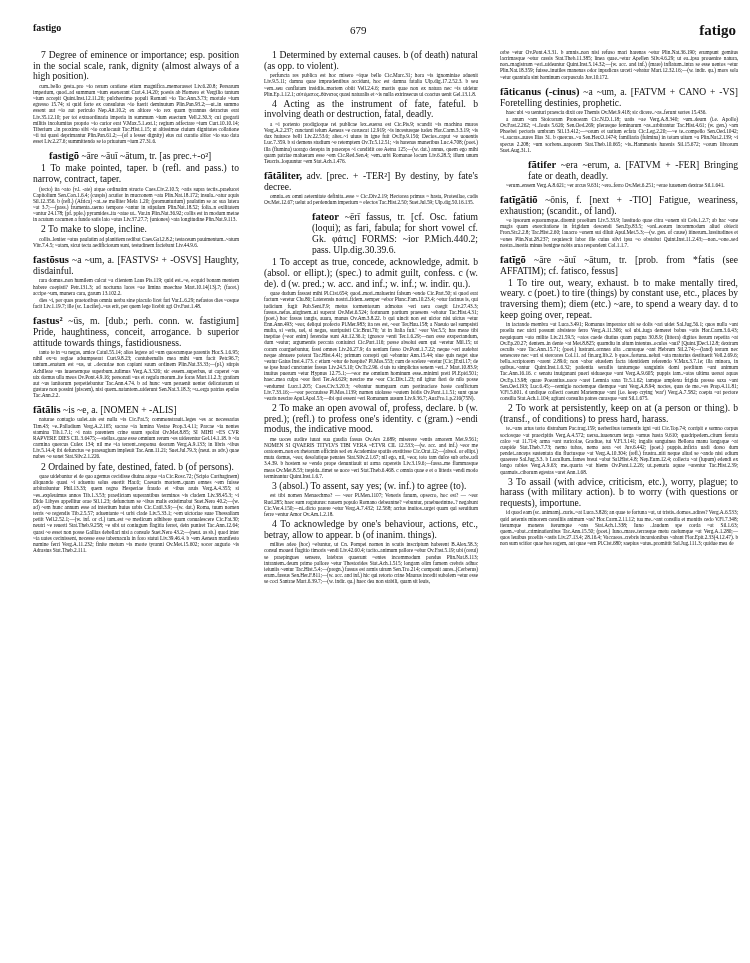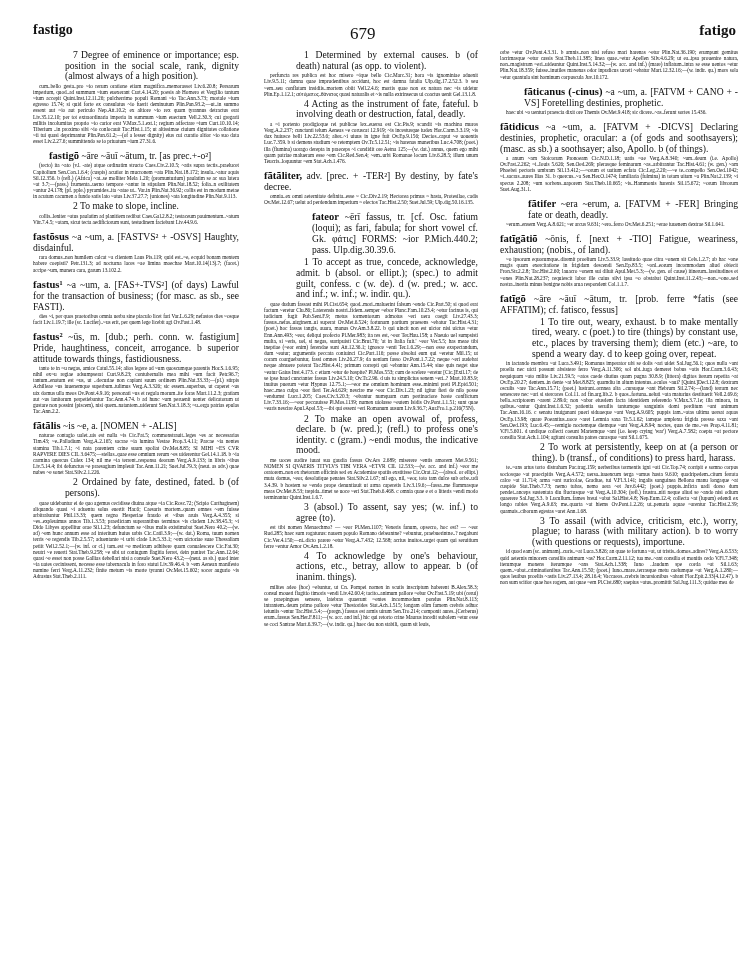--- a/index.html
+++ b/index.html
@@ -1,51 +1,51 @@
 <!DOCTYPE html>
 <html><head>
 <meta charset="utf-8">
 <style>
   html, body { margin: 0; padding: 0; background: #ffffff; }
   body {
     width: 750px; height: 963px; overflow: hidden; position: relative;
     font-family: "DejaVu Serif", "Liberation Serif", serif; color: #111;
   }
   .page { position: absolute; left: 0; top: 0; width: 750px; height: 963px; }
-  .running-head-left { position: absolute; left: 33px; top: 22px; font-weight: bold; font-size: 14px; font-family: "Liberation Serif", serif; }
+  .running-head-left { position: absolute; left: 33px; top: 22px; font-weight: bold; font-size: 10px; font-family: "Liberation Serif", serif; }
   .running-head-right { position: absolute; right: 14px; top: 22px; font-weight: bold; font-size: 15px; font-family: "Liberation Serif", serif; }
-  .page-number { position: absolute; left: 350px; top: 24px; font-size: 17px; font-family: "Liberation Serif", serif; }
+  .page-number { position: absolute; left: 350px; top: 24px; font-size: 11px; font-family: "Liberation Serif", serif; }
   .col { position: absolute; top: 48px; font-family: "Liberation Serif", serif; }
   .col-1 { left: 33px; width: 206px; }
   .col-2 { left: 264px; width: 214px; }
   .col-3 { left: 500px; width: 238px; }
   .hw-line { font-size: 9.6px; line-height: 11px; text-align: justify; }
   .hw { font-weight: bold; font-size: 10.6px; }
-  .sense { font-size: 9.6px; line-height: 10.6px; text-align: justify; text-indent: 8px; margin-top: 2px; margin-left: 32px; }
+  .sense { font-size: 9.6px; line-height: 10.6px; text-align: justify; text-indent: 8px; margin-top: 2px; }
   .cite { font-size: 5.3px; line-height: 6.15px; text-align: justify; text-indent: 6px; margin-top: 1px; letter-spacing: -0.05px; }
   .cont { text-indent: 0; }
 </style>
 </head>
 <body>
 
 <div class="page">
   <div class="running-head-left">fastigo</div>
   <div class="page-number">679</div>
   <div class="running-head-right">fatigo</div>
 
   <div class="col col-1">
       <div class="sense">7 Degree of eminence or importance; esp. position in the social scale, rank, dignity (almost always of a high position).</div>
       <div class="cite">cum..bello gesta..pro ~io rerum oratione etiam magnifica..memorasset Liv.6.20.8; Persarum imperium, quod..ad summum ~ium euexerant Curt.4.14.20; poesis ab Homero et Vergilio tantum ~ium accepit Quint.Inst.12.11.26; pulcherrimo populi Romani ~io Tac.Ann.3.73; mortale ~ium egresso 15.74; si quid forte ex consulatus ~io fuerit deminutum Plin.Pan.93.2;—ut..in summo essent aut ~io aut periculo Nep.Att.10.2; ex altiore ~io rex quam tyrannus detractus erat Liv.35.12.10; per tot extraordinaria imperia in summum ~ium euectum Vell.2.30.3; cui gregarii militis incolumitas proprio ~io carior erat V.Max.5.1.ext.1; regium adfectare ~ium Curt.10.10.14; Tiberium ..in proximo sibi ~io conlocauit Tac.Hist.1.15; ut altissimae ciuium dignitates collatione ~ii tui quasi deprimantur Plin.Pan.61.2;—(of a lesser dignity) eius cui curatio altior ~io suo data esset Liv.2.27.6; summittendo se io priuatum ~ium 27.31.6.</div>
       <div class="hw-line" style="margin-top: 6px; padding-left: 16px;"><span class="hw">fastigō</span><span> ~āre ~āuī ~ātum, tr. [as prec.+-o²]</span></div>
+      <div class="sense">1 To make pointed, taper. b (refl. and pass.) to narrow, contract, taper.</div>
       <div class="cite">(tecto) ita ~ato (v.l. -ate) atque ordinatim structo Caes.Civ.2.10.5; ~atis supra tectis..praelucet Capitolium Sen.Con.1.6.4; (cuspis) acutior in mucronem ~ata Plin.Nat.18.172; insula..~atur aquis Sil.12.356. b (refl.) (Africa) ~at..se molliter Mela 1.20; (promunturium) paulatim se ac sua latera ~at 3.7;—(pass.) frumenta..uerno tempore ~antur in stipulam Plin.Nat.18.52; folia..n exilitatem ~antur 24.178; (pf. pple.) pyramides..ita ~atae ut.. Var.in Plin.Nat.36.92; collis est in modum metae in acutum cacumen a fundo satis lato ~atus Liv.37.27.7; (uniones) ~ata longitudine Plin.Nat.9.113.</div>
       <div class="sense">2 To make to slope, incline.</div>
       <div class="cite">collis..leniter ~atus paulatim ad planitiem redibat Caes.Gal.2.8.2; testaceum pauimentum..~atum Vitr.7.4.5; ~atam, sicut tecta aedificiorum sunt, testudinem faciebant Liv.44.9.6.</div>
       <div class="hw-line" style="margin-top: 6px;"><span class="hw">fastōsus</span><span> ~a ~um, a. [FASTVS² + -OSVS] Haughty, disdainful.</span></div>
       <div class="cite">rara domus..non humilem calcat ~a clientem Laus Pis.119; quid est..~e, ecquid bonam mentem habere coepisti? Petr.131.3; ad nocturna laces ~ae limina moechae Mart.10.14(13).7; (facet.) accipe ~um, munera cara, garum 13.102.2.</div>
-      <div class="hw-line" style="margin-top: 6px;"><span class="hw">fastus¹</span><span> ~a ~um, a. [FAS+-TVS²] (of days) Lawful for the transaction of business; (for masc. as sb., see FASTI).</span></div>
       <div class="cite">dies ~i, per quos praetoribus omnia uerba sine piaculo licet fari Var.L.6.29; nefastos dies ~osque facit Liv.1.19.7; ille (sc. Lucifer)..~us erit, per quem lege licebit agi Ov.Fast.1.48.</div>
       <div class="hw-line" style="margin-top: 6px;"><span class="hw">fastus²</span><span> ~ūs, m. [dub.; perh. conn. w. fastigium] Pride, haughtiness, conceit, arrogance. b superior attitude towards things, fastidiousness.</span></div>
       <div class="cite">tanto te in ~u negas, amice Catul.55.14; alios legere ad ~um quoscumque parentis Hor.S.1.6.95; nihil ex~u regiae adsumpserat Curt.9.8.23; contubernalis mea mihi ~um facit Petr.96.7; tantum..enatum est ~us, ut ..decuriae non capiant suum ordinem Plin.Nat.33.33;—(pl.) stirpis Achilleae ~us iuuenemque superbum..tulimus Verg.A.3.326; sic essem..superbus, ut caperet ~us uix domus ulla meos Ov.Pont.4.9.16; personati ~us et regula morum..ite foras Mart.11.2.3; gratiam aut ~us ianitorum perpetiebantur Tac.Ann.4.74. b ad hunc ~um peruenit uenter delicatorum ut gustare non possint (piscem), nisi quem..natantem..uiderunt Sen.Nat.3.18.3; ~u..erga patrias epulas Tac.Ann.2.2.</div>
       <div class="hw-line" style="margin-top: 6px;"><span class="hw">fātālis</span><span> ~is ~e, a. [NOMEN + -ALIS]</span></div>
       <div class="cite">naturae contagio ualet..uis est nulla ~is Cic.Fat.5; commonstrauit..leges ~es ac necessarias Tim.43; ~e..Palladium Verg.A.2.165; sacrae ~ia lumina Vestae Prop.3.4.11; Parcae ~ia nentes stamina Tib.1.7.1; ~i nata parentem crine suum spoliat Ov.Met.8.85; SI MIHI ~ES CVR RAPVERE DIES CIL 3.6475;—stellas..quae esse omnium rerum ~es uiderentur Gel.14.1.18. b ~ia carmina quercus Culex 134; nil me ~ia terrent..responsa deorum Verg.A.9.133; in libris ~ibus Liv.5.14.4; ibi defunctus ~e praesagium impleuit Tac.Ann.11.21; Suet.Jul.79.3; (neut. as adv.) quae nubes ~e sonet Stat.Silv.2.1.226.</div>
       <div class="sense">2 Ordained by fate, destined, fated. b (of persons).</div>
       <div class="cite">quae uidebantur ei de quo agemus cecidisse diuina atque ~ia Cic.Rosc.72; (Scipio Carthaginem) aliquando quasi ~i aduentu solus euertit Har.6; Caesaris mortem..quam omnes ~em fuisse arbitrabantur Phil.13.33; quem regno Hesperiae fraudo et ~ibus aruis Verg.A.4.355; si ~es..expleuimus annos Tib.1.3.53; praedictam superantibus terminos ~is cladem Liv.38.45.3; ~i Dido Libyes appellitur orae Sil.1.23; defunctum se ~ibus malis existimabat Suet.Nero 40.2;—(w. ad) ~em hunc annum esse ad interitum huius urbis Cic.Catil.3.9;—(w. dat.) Roma, tuum nomen terris ~e regendis Tib.2.5.57; aduentante ~i urbi clade Liv.5.33.1; ~em uictoriae suae Thessaliam petiit Vell.2.52.1;—(w. inf. or cl.) tam..est ~e medicum adhibere quam conualescere Cic.Fat.30; neutri ~e reuerti Stat.Theb.9.258; ~e sibi ut coniugum flagitia ferret, dein puniret Tac.Ann.12.64; quasi ~e esset non posse Gallias debellari nisi a consule Suet.Nero 43.2;—(neut. as sb.) quod inter ~ia uates cecinissent, necesse esse tabernacula in foro statui Liv.39.46.4. b ~em Aenean manifesto numine ferri Verg.A.11.232; finite metum ~is morte tyranni Ov.Met.15.602; socer augurio ~is Adrastus Stat.Theb.2.111.</div>
     </div>
   <div class="col col-2">
       <div class="sense">1 Determined by external causes. b (of death) natural (as opp. to violent).</div>
@@ -59,29 +59,28 @@
       <div class="cite">quae dudum fassast mihi Pl.Cist.654; quod..mori..maluerint falsum ~endo Cic.Part.50; si quod erat factum ~eretur Clu.86; Laterensis nostri..fidem..semper ~ebor Planc.Fam.10.23.4; ~etur facinus is, qui iudicium fugit Pub.Sent.F.9; metus tormentorum admotus ~eri uera coegit Liv.27.43.3; fassus..nefas..uirginem..ui superat Ov.Met.6.524; fortunam partium praesens ~ebatur Tac.Hist.4.31; (poet.) hoc fassas tangis, auara, manus Ov.Am.3.8.22. b qui uincit non est uictor nisi uictus ~etur Enn.Ann.493; ~eor, deliqui profecto Pl.Mer.983; ita res est, ~eor Ter.Hau.158; a Naeuio uel sumpsisti multa, si ~eris, uel, si negas, surripuisti Cic.Brut.76; 'at in Italia fuit.' ~eor Ver.5.5; has meae tibi ineptiae (~eor enim) ferendae sunt Att.12.36.1; ignosce ~enti Ter.1.6.29;—non esse exspectandum, dum ~eatur; argumentis peccata coniuinci Cic.Part.116; posse absolui eum qui ~eretur Mil.15; ut coram coarguebantur, fassi omnes Liv.26.27.9; da ueniam fasso Ov.Pont.1.7.22; neque ~eri audebat neque abnuere poterat Tac.Hist.4.41; primum correpti qui ~ebantur Ann.15.44; siue quis neget siue ~eatur Gaius Inst.4.173. c etiam ~etur de hospite? Pl.Mos.553; cum de scelere ~eretur [Cic.]Exil.17; de se ipse haud cunctanter fassus Liv.24.5.10; Ov.Tr.2.96. d uis tu simplicius senem ~eri..? Mart.10.83.9; inuitus puerum ~etur Hypnus 12.75.1;—~eor me omnium hominum esse..minimi preti Pl.Epid.501; haec..mea culpa ~eor fieri Ter.Ad.629; nescire me ~eor Cic.Div.1.23; nil igitur fieri de nilo posse ~endumst Lucr.1.205; Caes.Civ.3.20.3; ~ebantur numquam cum pertinaciore hoste conflictum Liv.7.33.16;—~eor peccauisse Pl.Mos.1139; numen uiolasse ~eutem Isidis Ov.Pont.1.1.51; sunt quae ~earis nescire Apul.Apol.53;—ibi qui essent ~eri Romanum ausum Liv.9.36.7; Aur.Fro.1.p.216(75N).</div>
       <div class="sense">2 To make an open avowal of, profess, declare. b (w. pred.); (refl.) to profess one's identity. c (gram.) ~endi modus, the indicative mood.</div>
       <div class="cite">me uoces audire iuuat sua gaudia fassas Ov.Ars 2.689; miserere ~entis amorem Met.9.561; NOMEN SI QVAERIS TITVLVS TIBI VERA ~ETVR CIL 12.533;—(w. acc. and inf.) ~eor me oratorem..non ex rhetorum officinis sed ex Academiae spatiis exstitisse Cic.Orat.12;—(absol. or ellipt.) muta domus, ~eor, desolatique penates Stat.Silv.2.1.67; nil ego, nil, ~eor, toto tam dulce sub orbe..udi 3.4.39. b hostem se ~endo prope denuntiauit ut arma caperetis Liv.3.19.6;—fassa..me flammasque meas Ov.Met.8.53; trepida..timet se uoce ~eri Stat.Theb.6.468. c omnia quae e et o litteris ~endi modo terminantur Quint.Inst.1.6.7.</div>
       <div class="sense">3 (absol.) To assent, say yes; (w. inf.) to agree (to).</div>
       <div class="cite">est tibi nomen Menaechmo? — ~eor Pl.Men.1107; Veneris fanum, opsecro, hoc est? — ~eor Rud.285; haec sum rogaturus: nauem populo Romano debeantne? ~ebuntur, praebuerintne..? negabunt Cic.Ver.4.150;—ni..dicto parere ~etur Verg.A.7.432; 12.568; acrius inuitos..urget quam qui seruitium ferre ~entur Amor Ov.Am.1.2.18.</div>
       <div class="sense">4 To acknowledge by one's behaviour, actions, etc., betray, allow to appear. b (of inanim. things).</div>
       <div class="cite">milites adeo (hoc) ~ebantur, ut Cn. Pompei nomen in scutis inscriptum haberent B.Alex.58.3; consul moueri flagitio timoris ~endi Liv.42.60.4; tacito..animum pallore ~ebar Ov.Fast.5.19; ubi (cerui) se praepingues sensere, latebras quaerunt ~entes incommodum pondus Plin.Nat.8.113; intrantem..deum primo pallore ~etur Thestorides Stat.Ach.1.515; longam olim famem crebris adhuc ieiuniis ~entur Tac.Hist.5.4;—(pregn.) fassus est armis uirum Sen.Tro.214; componit aures..(Cerberus) erum..fassus Sen.Her.F.811;—(w. acc. and inf.) hic qui retorto crine Maurus incedit subolem ~etur esse se coci Santrae Mart.6.39.7;—(w. indir. qu.) haec dea non stabili, quam sit leuis,</div>
     </div>
   <div class="col col-3">
       <div class="cite cont">orbe ~etur Ov.Pont.4.3.31. b amnis..non nisi refuso mari harenas ~etur Plin.Nat.36.190; erumpunt gemitus lacrimasque ~etur cassis Stat.Theb.11.385; linea quae..~etur Apellen Silv.4.6.29; ut ea..ipsa prouenire natura, non..magistrum ~eri..uideantur Quint.Inst.5.14.32;—(w. acc. and inf.) (mare) inflatum..intra se esse uentos ~etur Plin.Nat.18.359; fuisse..inutiles manenas odor inpudicus urceti ~ebatur Mart.12.32.16;—(w. indir. qu.) mors sola ~etur quantula sint hominum corpuscula Juv.10.172.</div>
-      <div class="hw-line" style="margin-top: 6px; margin-left: 24px;"><span class="hw">fāticanus (-cinus)</span><span> ~a ~um, a. [FATVM + CANO + -VS] Foretelling destinies, prophetic.</span></div>
+      <div class="hw-line" style="margin-top: 6px;"><span class="hw">fāticanus (-cinus)</span><span> ~a ~um, a. [FATVM + CANO + -VS] Foretelling destinies, prophetic.</span></div>
       <div class="cite">haec ubi ~o uenturi praescia dixit ore Themis Ov.Met.9.418; sic dicere..~as..ferunt sortes 15.436.</div>
-      <div class="hw-line" style="margin-top: 6px;"><span class="hw">fātidicus</span><span> ~a ~um, a. [FATVM + -DICVS] Declaring destinies, prophetic, oracular: a (of gods and soothsayers); (masc. as sb.) a soothsayer; also, Apollo. b (of things).</span></div>
       <div class="cite">a anum ~am Stoicorum Pronoeam Cic.N.D.1.18; uatis ~ae Verg.A.8.340; ~um..deum (i.e. Apollo) Ov.Fast.2.262; ~i..Iouis 5.626; Sen.Oed.269; plerasque feminarum ~as..arbitrantur Tac.Hist.4.61; (w. gen.) ~am Phoebei pectoris umbram Sil.13.412;—~orum et uatium ecfata Cic.Leg.2.20;—~e te..compello Sen.Oed.1042; ~i..sacras..aures Ilias 31. b quercus..~a Sen.Her.O.1474; familiaria (fulmina) in totam uitam ~a Plin.Nat.2.139; ~i specus 2.208; ~um sorbens..uaporem Stat.Theb.10.665; ~is..Hammonis harenis Sil.15.672; ~orum librorum Suet.Aug.31.1.</div>
       <div class="hw-line" style="margin-top: 6px; margin-left: 28px;"><span class="hw">fātifer</span><span> ~era ~erum, a. [FATVM + -FER] Bringing fate or death, deadly.</span></div>
       <div class="cite">~erum..ensem Verg.A.8.621; ~er arcus 9.631; ~ero..ferro Ov.Met.6.251; ~erae iuuenem dextrae Sil.1.641.</div>
-      <div class="hw-line" style="margin-top: 6px;"><span class="hw">fatīgātiō</span><span> ~ōnis, f. [next + -TIO] Fatigue, weariness, exhaustion; (nobis., of land).</span></div>
+      <div class="hw-line" style="margin-top: 6px;"><span class="hw">fatīgātiō</span><span> ~ōnis, f. [next + -TIO] Fatigue, weariness, exhaustion; (scandit., of land).</span></div>
       <div class="cite">~o ipsorum equorumque..diremit proelium Liv.5.33.9; lassitudo quae citra ~onem sit Cels.1.2.7; ab hac ~one magis quam exercitatione in frigidam descendi Sen.Ep.83.5; ~onl..eorum incommodum aliud obiecit Fron.Str.2.2.8; Tac.Hist.2.60; lauacro ~onem sui diluit Apul.Met.5.3;—(w. gen. of cause) itinerum..lassitudines et ~ones Plin.Nat.28.237; requiescit labor ille cuius silvi ipsa ~o obstabat Quint.Inst.11.2.43;—non..~one..sed nostra..inertia minus benigne nobis arua respondent Col.1.1.7.</div>
-      <div class="hw-line" style="margin-top: 6px;"><span class="hw">fatīgō</span><span> ~āre ~āuī ~ātum, tr. [prob. ferre *fatis (see AFFATIM); cf. fatisco, fessus]</span></div>
+      <div class="hw-line" style="margin-top: 6px;"><span class="hw">fatīgō</span><span> ~āre ~āuī ~ātum, tr. [prob. from *fatis (see AFFATIM); cf. fatisco, fessus]</span></div>
       <div class="sense">1 To tire out, weary, exhaust. b to make mentally tired, weary. c (poet.) to tire (things) by constant use, etc., places by traversing them); diem (etc.) ~are, to spend a weary day. d to keep going over, repeat.</div>
       <div class="cite">in iactando membra ~at Luca.3.491; Romanus imperator ubi se dolis ~ari uidet Sal.Jug.56.1; quos nulla ~ant proelia nec uicti possunt absistere ferro Verg.A.11.306; sol ubi..iuga demeret bobus ~atis Hor.Carm.3.6.43; nequiquam ~ato milite Liv.21.59.5; ~atos caede diutius quam pugna 30.8.9; (littera) digitos iterum repetita ~at Ov.Ep.20.27; dentem..in dente ~at Met.8.825; quamdiu in altum intentus..oculos ~aui? [Quint.]Decl.12.8; dextram osculis ~are Tac.Ann.15.71; (poet.) lustrant..ornnea alta ..cursuque ~ant Hebrum Sil.2.74;—(land) terram nec senescere nec ~ari si stercores Col.11. ad fin.arg.lib.2. b quos..fortuna..ueluti ~ata maturius destituerit Vell.2.69.6; bella..scriptorem ~arent 2.89.6; non ~abor eiusdem facta identidem referendo V.Max.3.7.1e; illa minora, in quibus..~antur Quint.Inst.1.6.32; patientia seruilis tantumque sanguinis domi perditum ~ant animum Tac.Ann.16.16. c senatu inuiganant pueri siduaeque ~ant Verg.A.9.605; puppis iam..~atas ultima uersat aquas Ov.Ep.13.98; quare Poeantius..uoce ~aret Lemnia saxa Tr.5.1.62; iamque amplexu frigida presso saxa ~ant Sen.Oed.193; Luc.6.45;—remigio noctemque diemque ~ant Verg.A.8.94; noctes, quas de me..~es Prop.4.11.81; V.Fl.5.601. d undique collecti coeunt Martemque ~ant (i.e. keep crying 'war') Verg.A.7.582; coepta ~at pectore consilia Stat.Ach.1.104; agitant consulta patres curasque ~ant Sil.1.675.</div>
       <div class="sense">2 To work at persistently, keep on at (a person or thing). b (transf., of conditions) to press hard, harass.</div>
       <div class="cite">te..~ans artus torto distraham Pac.trag.159; uerberibus tormentis igni ~ati Cic.Top.74; corripit e somno corpus sociosque ~at praecipitis Verg.A.4.572; uersa..iuuencum terga ~amus hasta 9.610; quadripedem..citum ferrata calce ~at 11.714; arma ~ant ruricolae, Gradiue, tui V.Fl.3.141; ingalis sanguinea Bellona manu longaque ~at cuspide Stat.Theb.7.73; nemo tubas, nemo aera ~et Juv.6.442; (poet.) puppis..inficta uadi dorso dum pendet..anceps sustentata diu fluctusque ~at Verg.A.10.304; (refl.) frustra..niti neque aliud se ~ando nisi odium quaerere Sal.Jug.3.3. b Lucullum..fames breui ~abat Sal.Hist.4.8; Nep.Eum.12.4; collecta ~at (lupum) edendi ex longo rabies Verg.A.9.63; me..quarta ~at hiems Ov.Pont.1.2.26; ut..penuria aquae ~arentur Tac.Hist.2.39; quamuis..ciborum egestas ~aret Ann.1.68.</div>
       <div class="sense">3 To assail (with advice, criticism, etc.), worry, plague; to harass (with military action). b to worry (with questions or requests), importune.</div>
       <div class="cite">id quod eam (sc. animam)..curis..~at Luca.3.826; an quae te fortuna ~at, ut tristis..domos..adires? Verg.A.6.533; quid aeternis minorem consiliis animum ~as? Hor.Carm.2.11.12; tua me..~ant consilia et monitis cedo V.Fl.7.348; iterumque monens iterumque ~ans Stat.Ach.1.338; Iuno ..laudum spe corda ~at Sil.1.63; quem..~abat..criminationibus Tac.Ann.15.50; (poet.) Iuno..mare..terrasque metu caelumque ~at Verg.A.1.280;—quos leuibus proeliis ~astis Liv.27.13.4; 28.16.4; Vaccaeos..crebris incursionibus ~abant Flor.Epit.2.33(4.12.47). b non sum scitior quae hos rogem, aut quae ~em Pl.Cist.680; saepius ~atus..promittit Sal.Jug.111.3; quidue mea de</div>
     </div>
 </div>
 
 </body></html>

